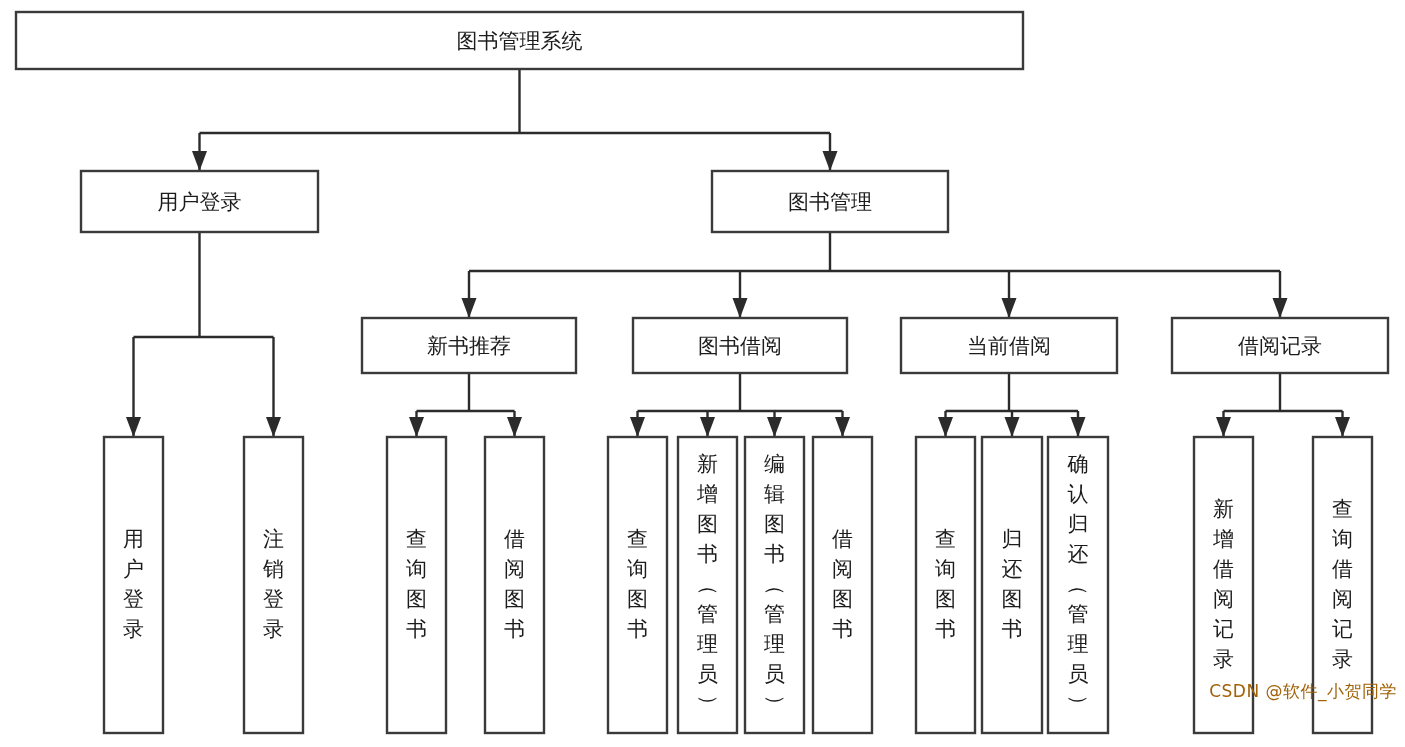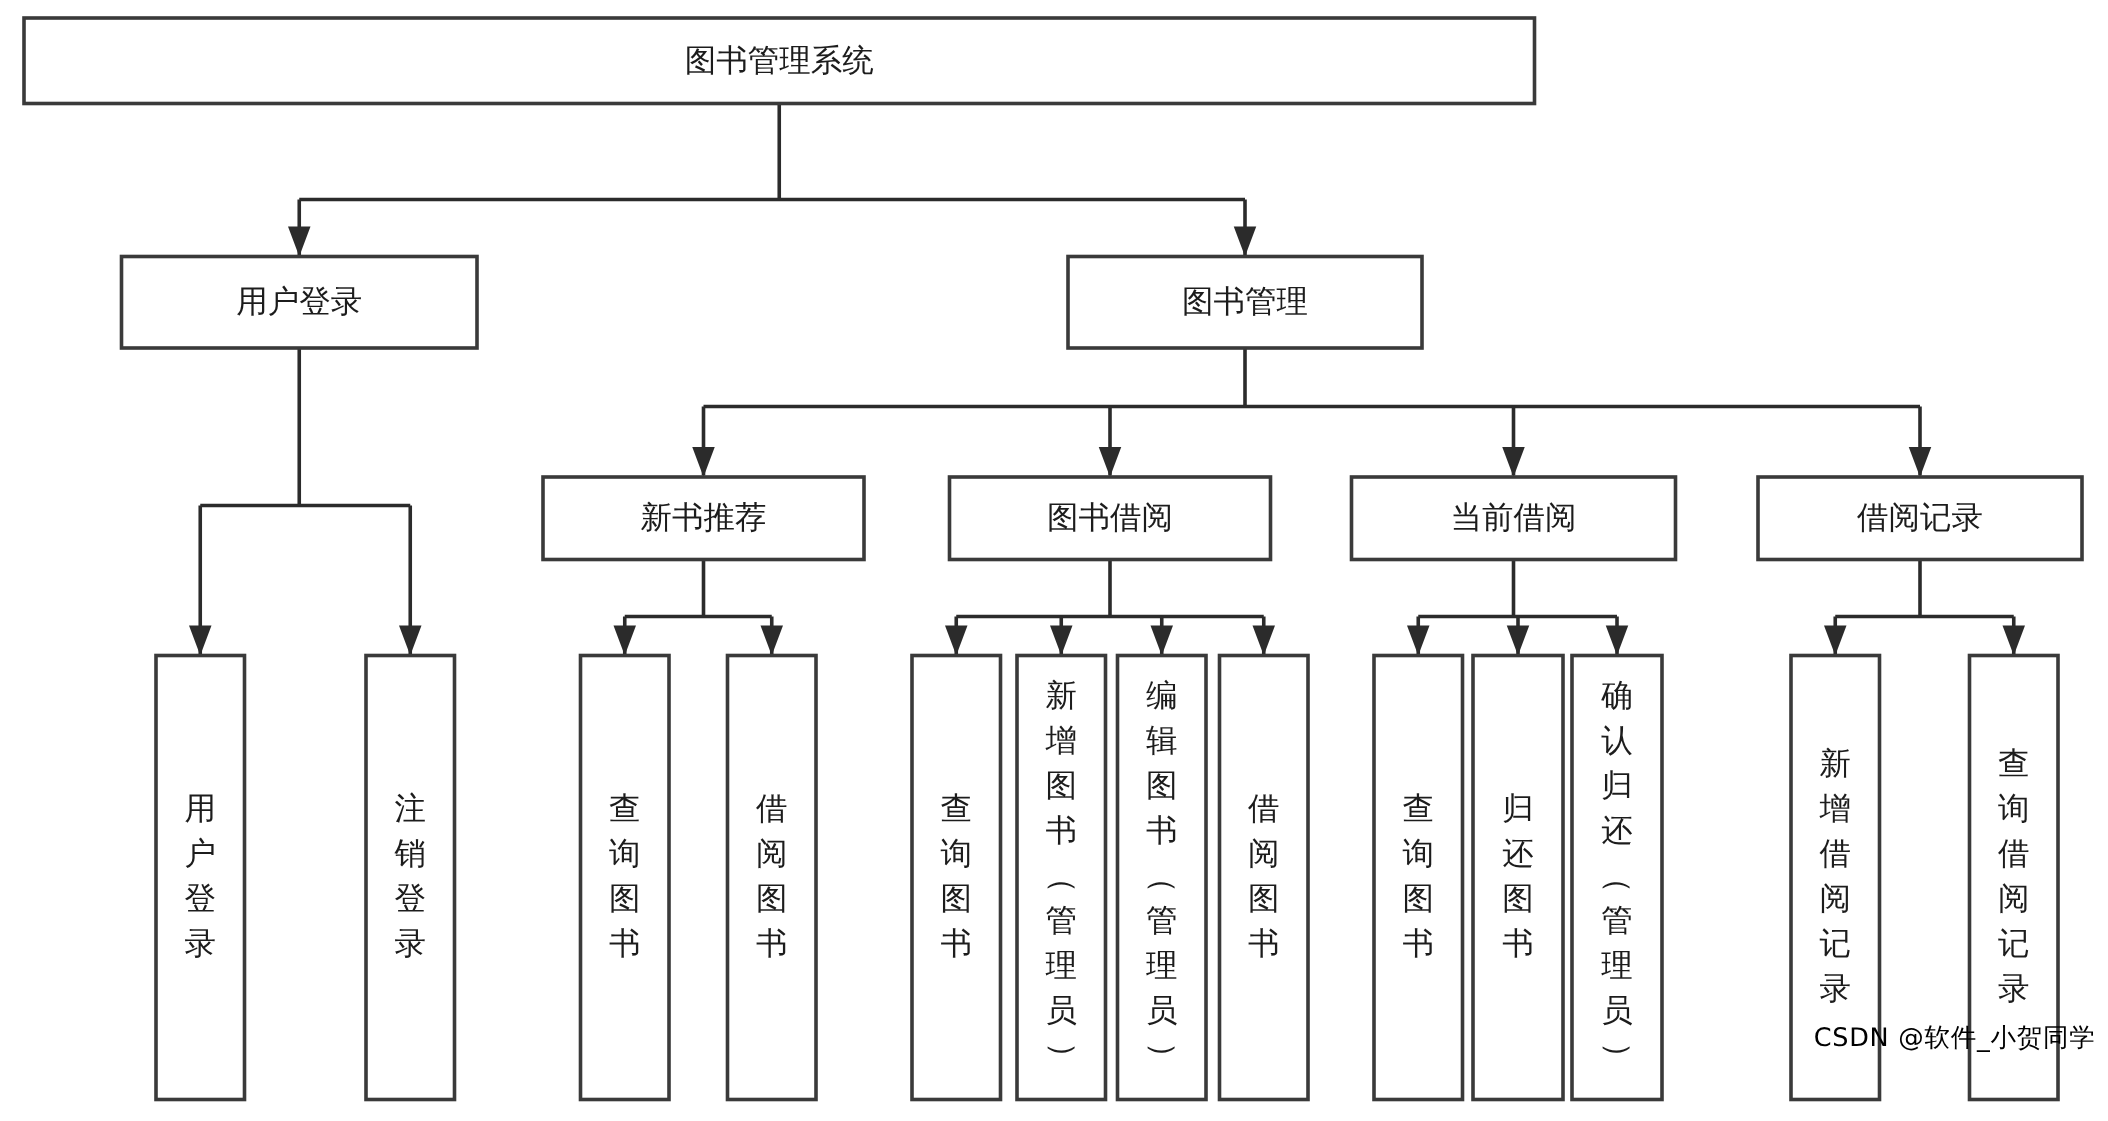--- a/index.html
+++ b/index.html
@@ -54,21 +54,21 @@
   .arrowhead {
     fill: #2b2b2b;
     stroke: none;
   }
   .watermark {
     position: absolute;
     right: 8px;
     bottom: 6px;
     font-family: "DejaVu Sans", "Liberation Sans", sans-serif;
     font-size: 17px;
-    color: #000000;
+    color: #a16207;
     white-space: nowrap;
     letter-spacing: 0.5px;
     user-select: none;
   }
 </style>
 </head>
 <body>
 
 <div id="diagram-root">
 

